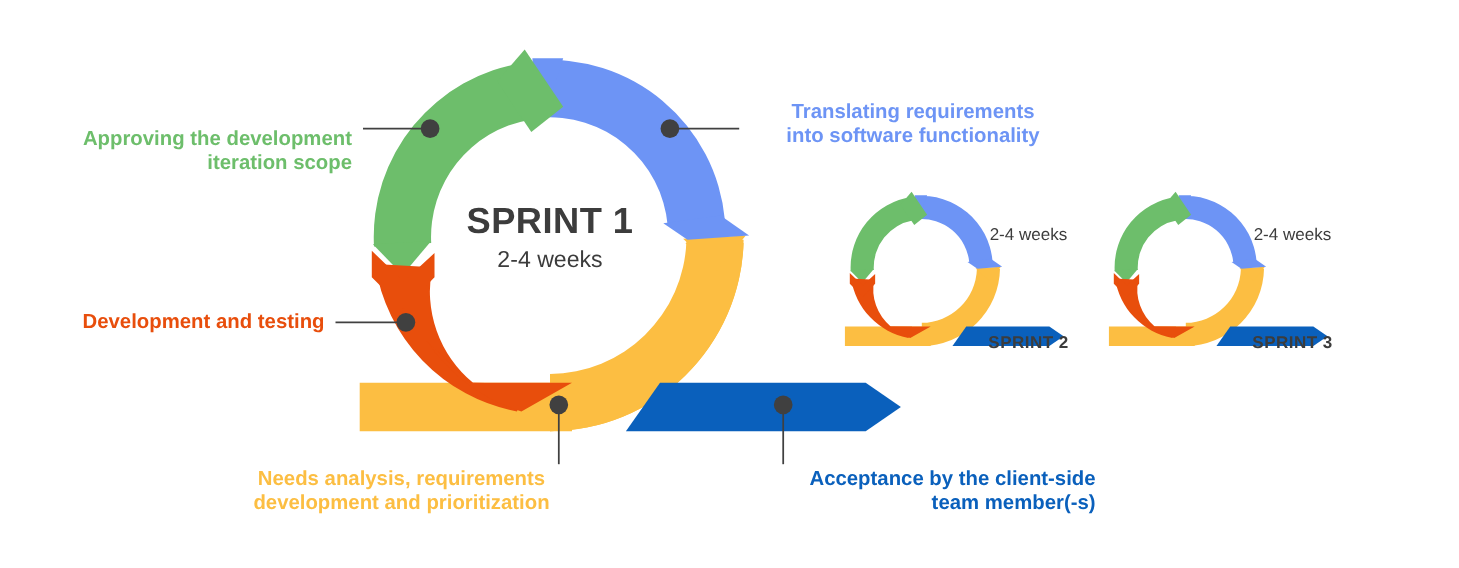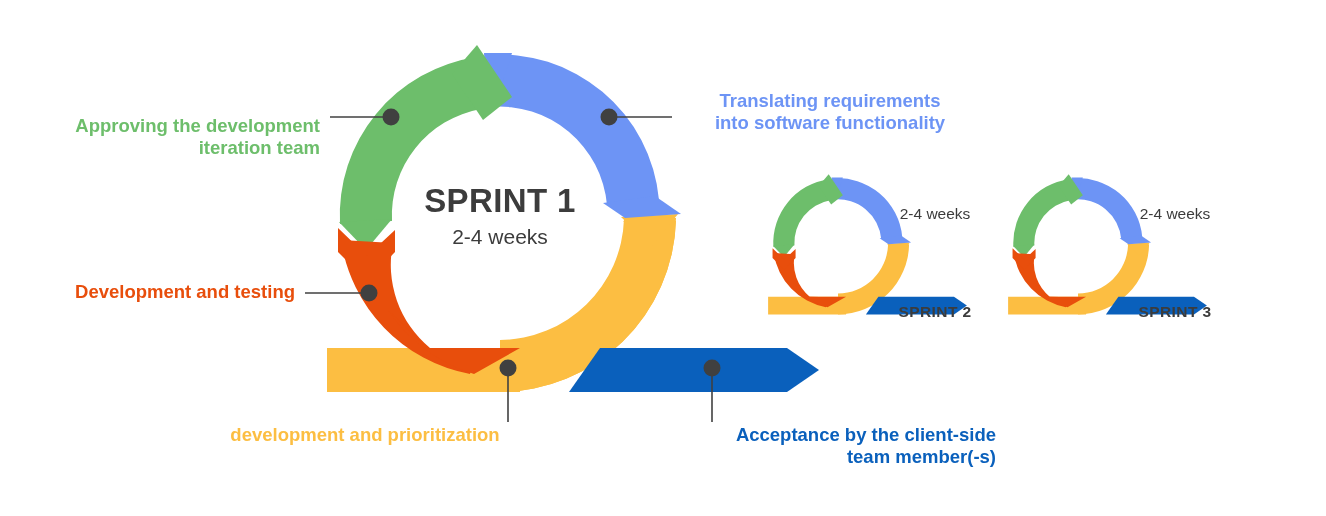--- a/index.html
+++ b/index.html
@@ -146,33 +146,34 @@
         <path fill="#E84E0C" d="M 341 240 A 160 160 0 0 0 470 374 L 478 349 L 430 348 A 108 108 0 0 1 393 243 Z"></path>
         <path fill="#E84E0C" d="M 338 228 L 367 256 L 395 230 L 395 252 L 367 281 L 338 252 Z"></path>
         <path fill="#E84E0C" d="M 388 310 A 160 160 0 0 0 474 374 L 520 348 L 427 348 Z"></path>
         <path fill="#0A60BC" d="M 569 392 L 600 348 L 787 348 L 819 370 L 787 392 Z"></path>
       </g>
     </g>
   </svg>
 
   <div class="lbl lbl-green" id="lab-approve">
     <div>Approving the development</div>
-    <div>iteration team</div>
+    <div>iteration scope</div>
   </div>
 
   <div class="lbl lbl-blue" id="lab-translate">
     <div>Translating requirements</div>
     <div>into software functionality</div>
   </div>
 
   <div class="lbl lbl-orange" id="lab-dev">
     <div>Development and testing</div>
   </div>
 
   <div class="lbl lbl-yellow" id="lab-needs">
+    <div>Needs analysis, requirements</div>
     <div>development and prioritization</div>
   </div>
 
   <div class="lbl lbl-dblue" id="lab-accept">
     <div>Acceptance by the client-side</div>
     <div>team member(-s)</div>
   </div>
 
   <div class="ctr-title" id="sprint1-title">SPRINT 1</div>
   <div id="sprint1-sub">2-4 weeks</div>

